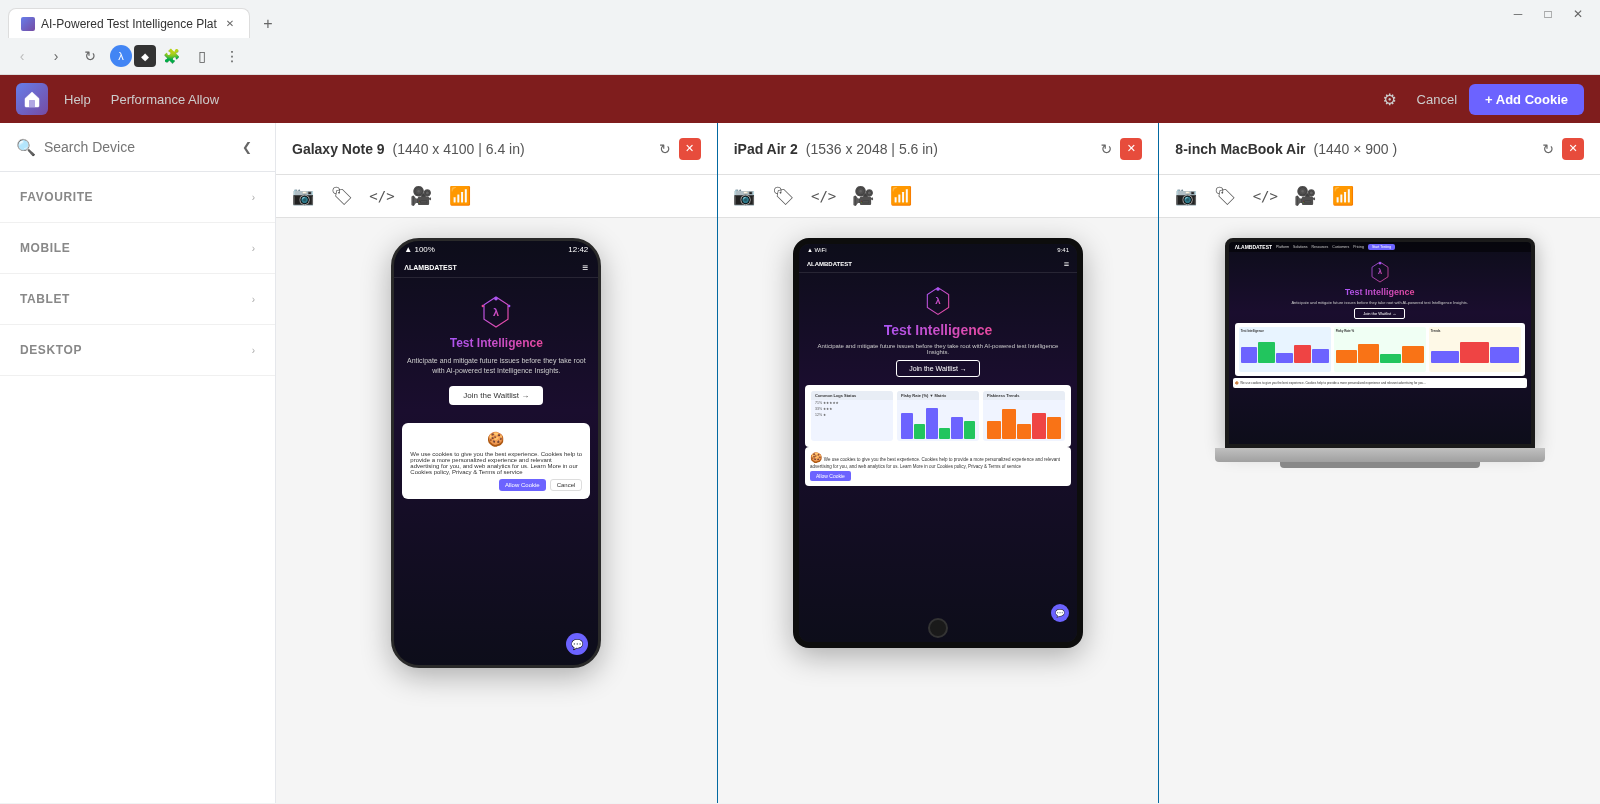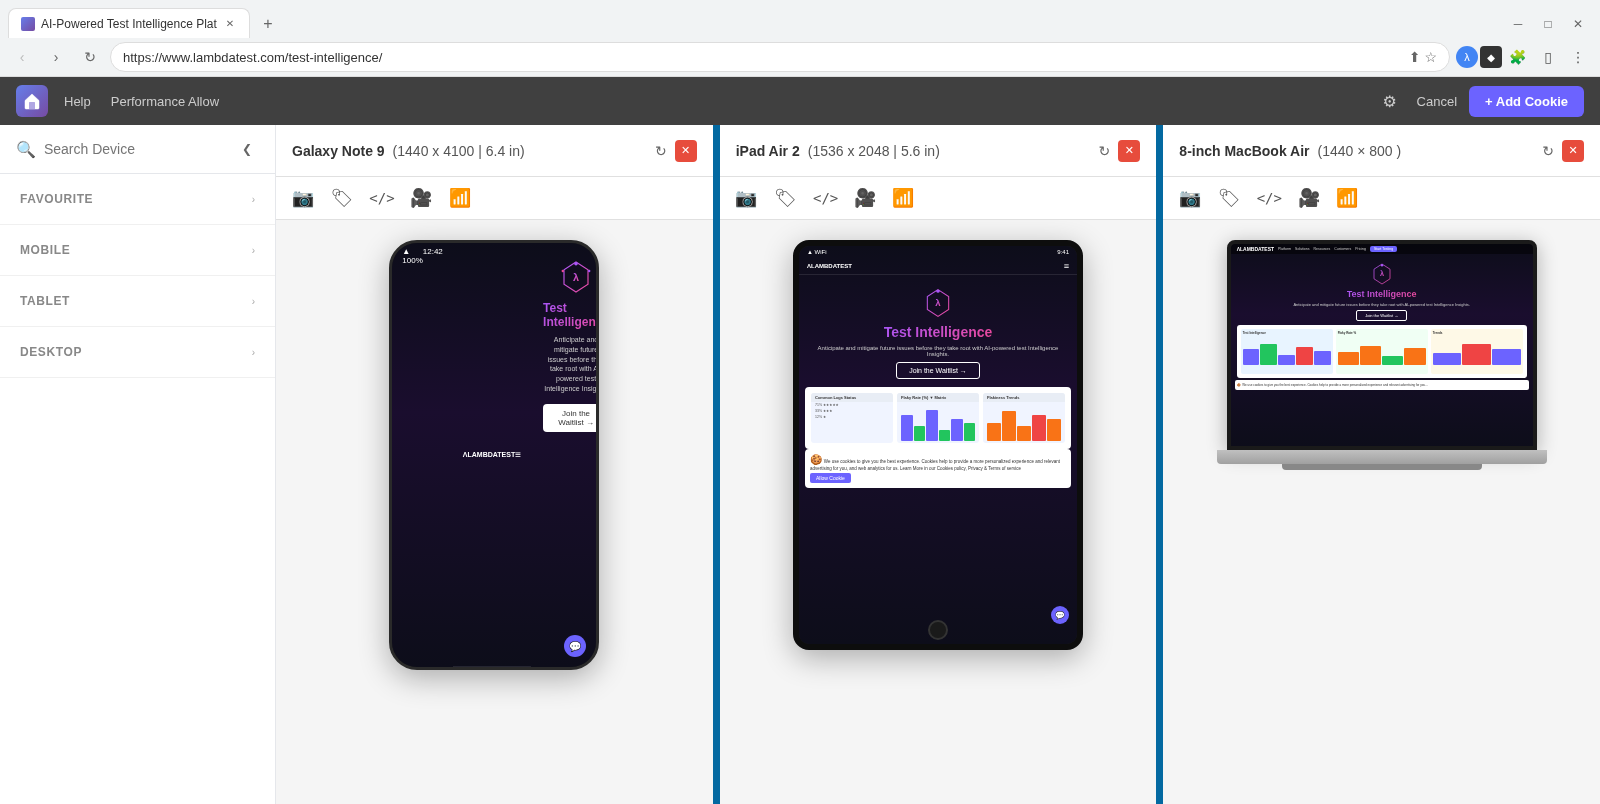--- a/index.html
+++ b/index.html
@@ -77,21 +77,21 @@
     .win-ctrl {
       width: 28px;
       height: 28px;
       display: flex;
       align-items: center;
       justify-content: center;
       color: #666;
       font-size: 12px;
       cursor: pointer;
     }
-    .tab-row { display: flex; align-items: flex-end; }
+    .tab-row { display: flex; align-items: flex-start; }
     .address-bar-row {
       display: flex;
       align-items: center;
       padding: 4px 8px;
       gap: 6px;
       background: #f1f3f4;
     }
     .nav-btn {
       width: 28px;
       height: 28px;
@@ -132,21 +132,21 @@
       font-size: 14px;
       color: #555;
     }
     .ext-icon.blue-bg { background: #4285f4; color: white; border-radius: 50%; width: 22px; height: 22px; font-size: 11px; }
     .ext-icon.dark-bg { background: #333; color: white; border-radius: 4px; width: 22px; height: 22px; font-size: 10px; }
 
     
     .app-header {
       display: flex;
       align-items: center;
-      background: #404040;
+      background: #7f1d1d;
       height: 48px;
       padding: 0 16px;
       gap: 16px;
     }
     .app-logo {
       width: 32px;
       height: 32px;
       background: linear-gradient(135deg, #667eea 0%, #764ba2 100%);
       border-radius: 6px;
       display: flex;
@@ -259,21 +259,21 @@
       display: flex;
       overflow-x: auto;
       background: #f5f5f5;
       padding: 0;
     }
 
     
     .device-panel {
       flex: 1;
       min-width: 420px;
-      border-right: 7px solid #0369a1;
+      border-right: 1px solid #0369a1;
       display: flex;
       flex-direction: column;
       background: #f5f5f5;
     }
     .device-panel:last-child { border-right: none; }
     .device-header {
       display: flex;
       align-items: center;
       padding: 12px 16px;
       background: white;
@@ -341,21 +341,21 @@
       border: 3px solid #2a2a2a;
       overflow: hidden;
       position: relative;
       box-shadow: 0 8px 30px rgba(0,0,0,0.3);
     }
     .phone-screen {
       width: 100%;
       height: 100%;
       background: linear-gradient(180deg, #0d0d1a 0%, #1a0d2e 40%, #0d0d1a 100%);
       display: flex;
-      flex-direction: row;
+      flex-direction: column;
       overflow: hidden;
     }
     .phone-status-bar {
       display: flex;
       justify-content: space-between;
       padding: 4px 10px;
       font-size: 8px;
       color: white;
     }
     .phone-navbar {
@@ -667,27 +667,20 @@
     <div class="window-controls">
       <div class="win-ctrl">─</div>
       <div class="win-ctrl">□</div>
       <div class="win-ctrl">✕</div>
     </div>
   </div>
   <div class="address-bar-row">
     <div class="nav-btn disabled">‹</div>
     <div class="nav-btn">›</div>
     <div class="nav-btn">↻</div>
-    <div class="address-bar">
-      <span class="address-text">https://www.lambdatest.com/test-intelligence/</span>
-      <div class="address-icons">
-        <span class="addr-icon">⬆</span>
-        <span class="addr-icon">☆</span>
-      </div>
-    </div>
     <div class="browser-ext-icons">
       <div class="ext-icon blue-bg">λ</div>
       <div class="ext-icon dark-bg">◆</div>
       <div class="ext-icon">🧩</div>
       <div class="ext-icon">▯</div>
       <div class="ext-icon">⋮</div>
     </div>
   </div>
 </div>
 
@@ -884,21 +877,21 @@
             <div class="tablet-chat-icon">💬</div>
           </div>
           <div class="tablet-home-btn"></div>
         </div>
       </div>
     </div>
 
     <div class="device-panel">
       <div class="device-header">
         <span class="device-name">8-inch MacBook Air</span>
-        <span class="device-specs">(1440 × 800 )</span>
+        <span class="device-specs">(1440 × 900 )</span>
         <div class="device-header-spacer"></div>
         <div class="device-header-icons">
           <span class="dev-icon">↻</span>
           <div class="close-device-btn">✕</div>
         </div>
       </div>
       <div class="device-toolbar">
         <span class="toolbar-icon">📷</span>
         <span class="toolbar-icon">🏷</span>
         <span class="toolbar-icon" style="font-size:14px;font-family:monospace;">&lt;/&gt;</span>

